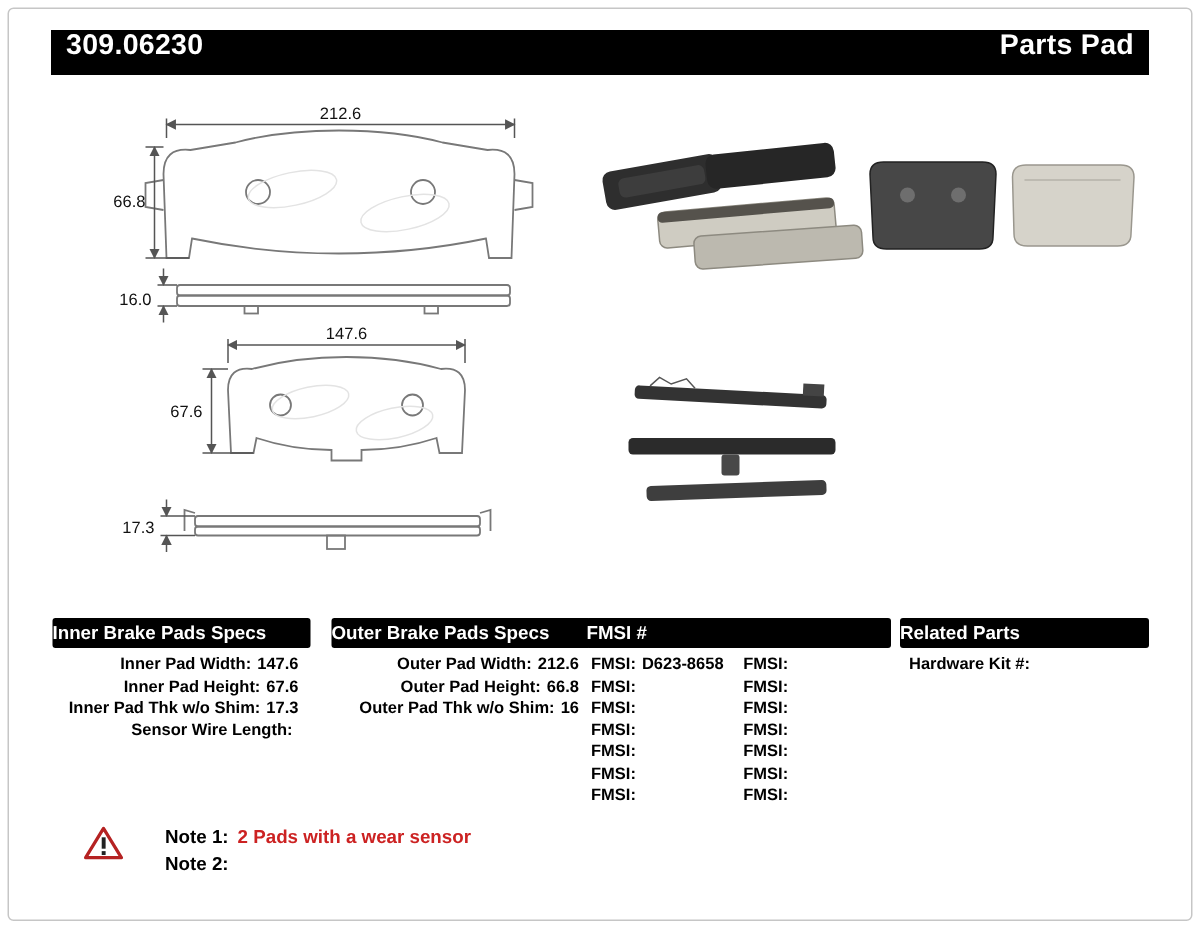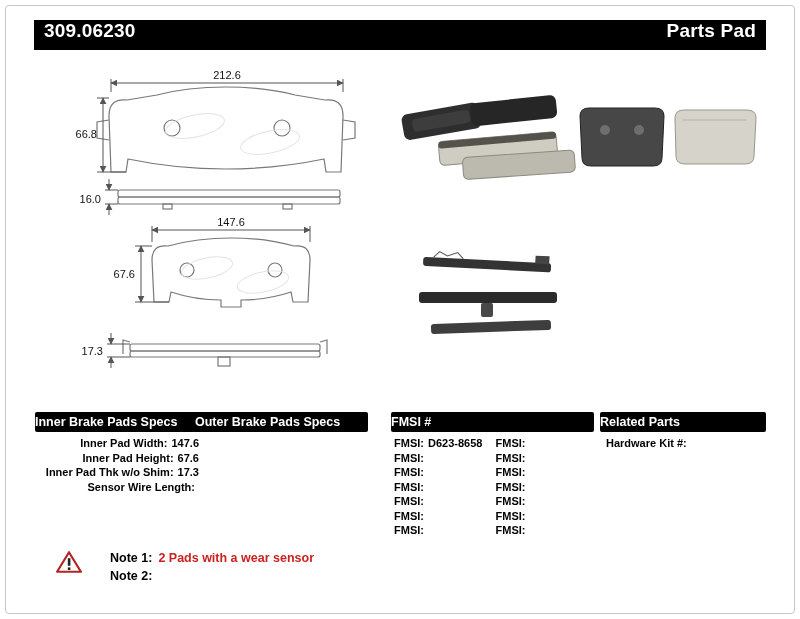--- a/index.html
+++ b/index.html
@@ -186,22 +186,33 @@
       </div>
       <div class="spec-row right">
         <span>Inner Pad Thk w/o Shim:</span><span class="val">17.3</span>
       </div>
       <div class="spec-row right">
         <span>Sensor Wire Length:</span><span class="val"></span>
       </div>
     </div>
   </div>
 
-  <div class="col" style="left:195px; width:173px;">
+  <div class="col" style="left:221px; width:173px;">
     <div class="col-header">Outer Brake Pads Specs</div>
+    <div class="rows">
+      <div class="spec-row right">
+        <span>Outer Pad Width:</span><span class="val">212.6</span>
+      </div>
+      <div class="spec-row right">
+        <span>Outer Pad Height:</span><span class="val">66.8</span>
+      </div>
+      <div class="spec-row right">
+        <span>Outer Pad Thk w/o Shim:</span><span class="val">16</span>
+      </div>
+    </div>
   </div>
 
   <div class="col" style="left:391px; width:203px;">
     <div class="col-header">FMSI #</div>
     <div class="rows">
       <div class="fmsi-row">
         <span class="fmsi-cell"><span>FMSI:</span><span class="val">D623-8658</span></span>
         <span class="fmsi-cell"><span>FMSI:</span><span class="val"></span></span>
       </div>
       <div class="fmsi-row">

